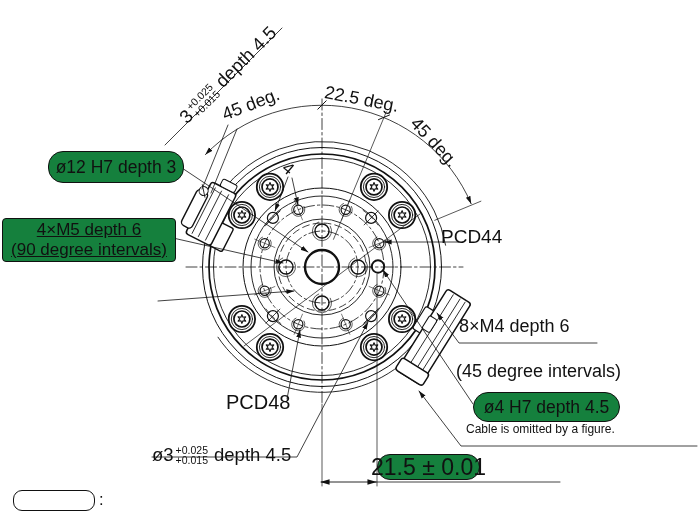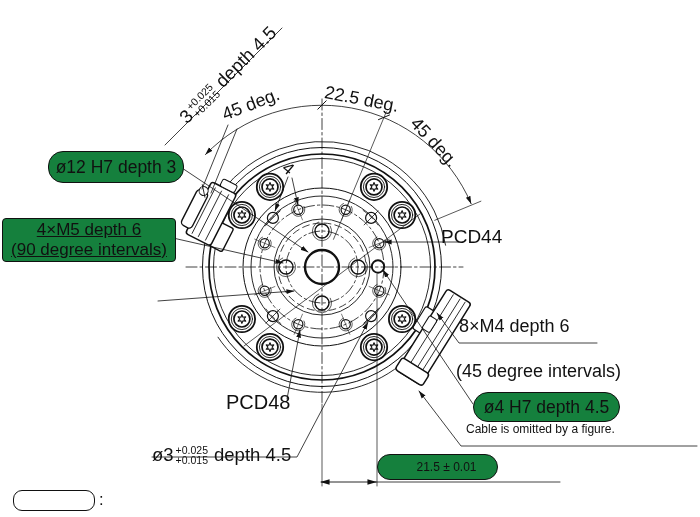--- a/index.html
+++ b/index.html
@@ -196,21 +196,21 @@
   <div class="co-box" style="left:2px;top:218px;width:172px;height:42px;font-size:17px;line-height:20px;border-radius:4px;text-decoration:underline;">
     <span>4×M5 depth 6</span>
     <span>(90 degree intervals)</span>
   </div>
 
 
   <div class="co-box" style="left:473px;top:392px;width:145px;height:28px;font-size:17.5px;">
     <span>ø4 H7 depth 4.5</span>
   </div>
 
-  <div class="co-box" style="left:377px;top:454px;width:101px;height:24px;font-size:12px;padding-left:18px;">
+  <div class="co-box" style="left:377px;top:454px;width:101px;height:24px;font-size:23px;">
     <span>21.5 ± 0.01</span>
   </div>
 
   <div class="lbl" style="left:441px;top:226px;font-size:19px;">PCD44</div>
   <div class="lbl" style="left:226px;top:391px;font-size:20px;">PCD48</div>
 
   <div class="lbl" style="left:459px;top:316px;font-size:18px;text-align:center;">8×M4 depth 6</div>
   <div class="lbl" style="left:456px;top:345px;font-size:18px;margin-top:16px;">(45 degree intervals)</div>
 
   <div class="lbl" style="left:466px;top:422px;font-size:12px;">Cable is omitted by a figure.</div>

